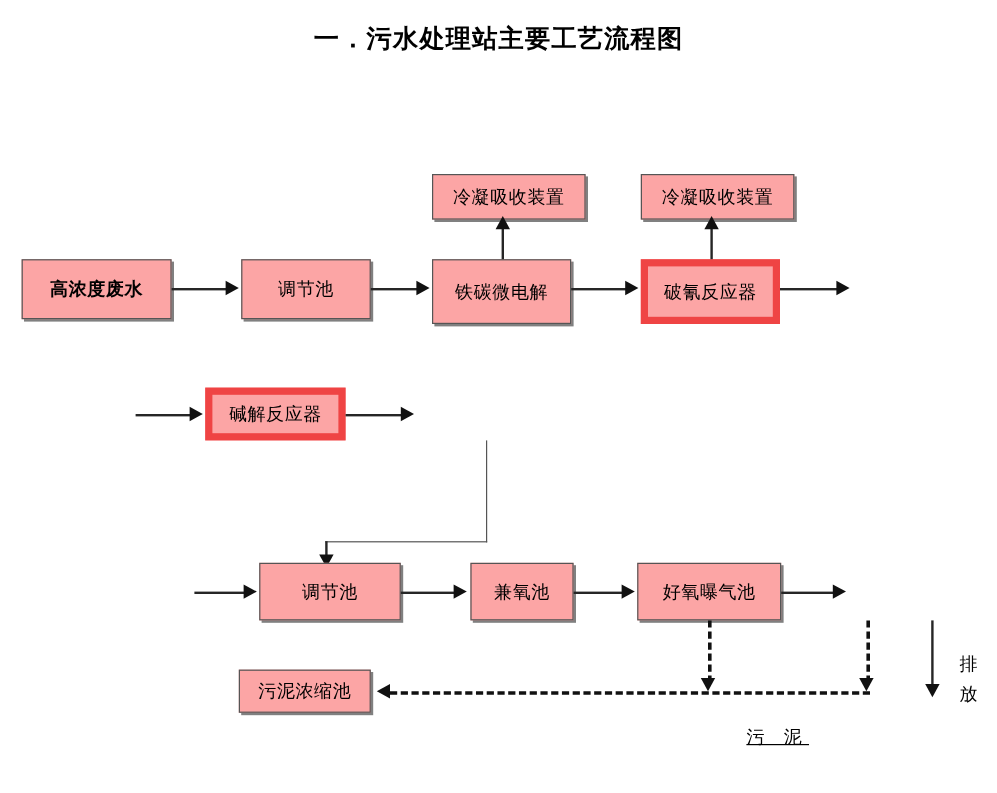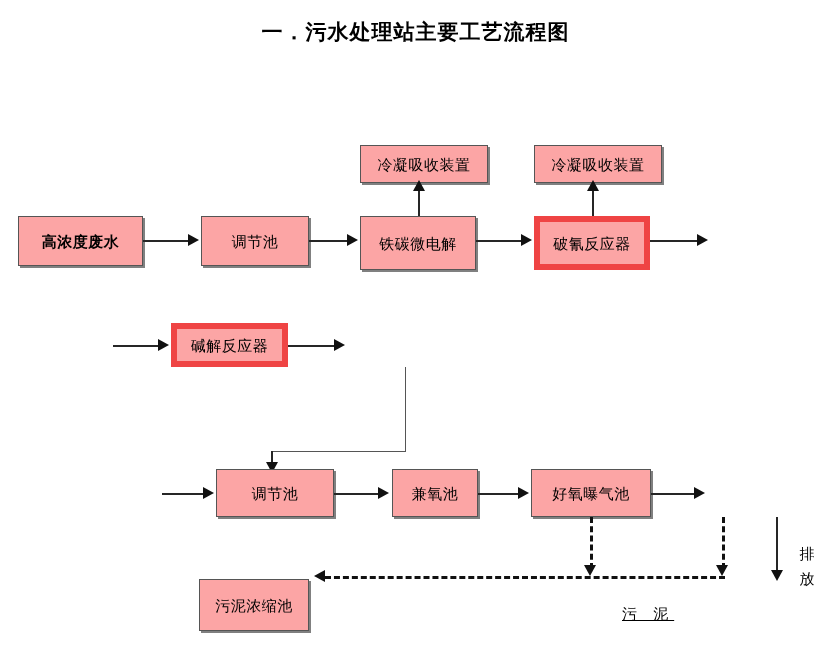--- a/index.html
+++ b/index.html
@@ -198,21 +198,21 @@
 
   <div class="hline" style="left:478px; top:493px; width:42px;"></div>
   <div class="arrow right" style="left:518px; top:487px;"></div>
 
   <div class="hline" style="left:651px; top:493px; width:45px;"></div>
   <div class="arrow right" style="left:694px; top:487px;"></div>
 
   <div class="vline" style="left:776px; top:517px; height:56px;"></div>
   <div class="arrow down" style="left:771px; top:570px;"></div>
 
-  <div class="box" style="left:199px; top:579px; width:110px; height:52px;">
+  <div class="box" style="left:199px; top:558px; width:110px; height:36px;">
     <span class="box-label">污泥浓缩池</span>
   </div>
 
   <div class="vline dashed" style="left:590px; top:517px; height:52px;"></div>
   <div class="arrow down" style="left:584px; top:565px;"></div>
 
   <div class="vline dashed" style="left:722px; top:517px; height:52px;"></div>
   <div class="arrow down" style="left:716px; top:565px;"></div>
 
   <div class="hline dashed" style="left:325px; top:576px; width:400px;"></div>

